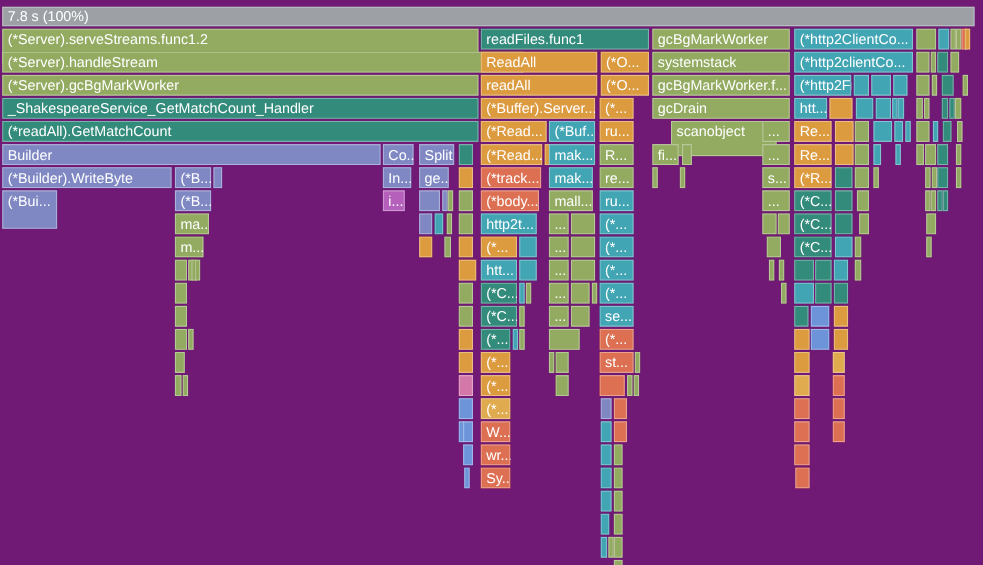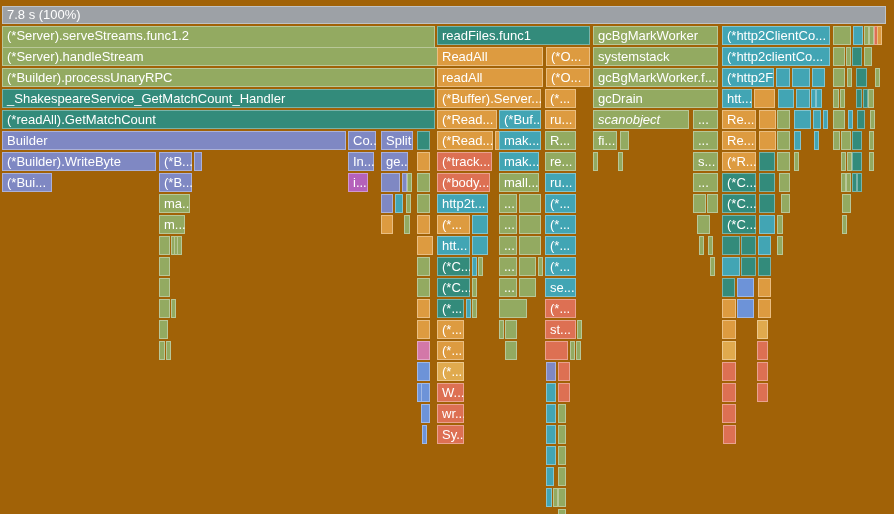--- a/index.html
+++ b/index.html
@@ -1,19 +1,19 @@
 <!DOCTYPE html>
 <html><head>
 <meta charset="utf-8">
 <style>
   html,body { margin:0; padding:0; background:#fff; }
   .stage {
     position:relative;
     width:894px; height:514px;
-    background:#a16207;
+    background:#701a75;
     overflow:hidden;
     font-family:"Liberation Sans", sans-serif;
   }
   .frame {
     position:absolute;
     box-sizing:border-box;
     overflow:hidden;
     white-space:nowrap;
     color:#ffffff;
     font:13px/19px "Liberation Sans", sans-serif;
@@ -44,21 +44,21 @@
       <div class="frame" style="left: 877px; top: 26px; width: 3px; height: 19px; background: rgb(221, 155, 64);"></div>
       <div class="frame" title="(*Server).handleStream" style="left: 2px; top: 47px; width: 474px; height: 19px; background: rgb(147, 170, 97);">(*Server).handleStream</div>
       <div class="frame" title="ReadAll" style="left: 437px; top: 47px; width: 106px; height: 19px; background: rgb(221, 155, 64);">ReadAll</div>
       <div class="frame" title="(*O..." style="left: 546px; top: 47px; width: 44px; height: 19px; background: rgb(221, 155, 64);">(*O...</div>
       <div class="frame" title="systemstack" style="left: 593px; top: 47px; width: 125px; height: 19px; background: rgb(147, 170, 97);">systemstack</div>
       <div class="frame" title="(*http2clientCo..." style="left: 722px; top: 47px; width: 108px; height: 19px; background: rgb(66, 165, 180);">(*http2clientCo...</div>
       <div class="frame" style="left: 833px; top: 47px; width: 12px; height: 19px; background: rgb(147, 170, 97);"></div>
       <div class="frame" style="left: 846px; top: 47px; width: 5px; height: 19px; background: rgb(147, 170, 97);"></div>
       <div class="frame" style="left: 852px; top: 47px; width: 10px; height: 19px; background: rgb(51, 139, 123);"></div>
       <div class="frame" style="left: 864px; top: 47px; width: 8px; height: 19px; background: rgb(147, 170, 97);"></div>
-      <div class="frame" title="(*Server).processUnaryRPC" style="left: 2px; top: 68px; width: 433px; height: 19px; background: rgb(147, 170, 97);">(*Builder).processUnaryRPC</div>
+      <div class="frame" title="(*Server).processUnaryRPC" style="left: 2px; top: 68px; width: 433px; height: 19px; background: rgb(147, 170, 97);">(*Server).gcBgMarkWorker</div>
       <div class="frame" title="readAll" style="left: 437px; top: 68px; width: 106px; height: 19px; background: rgb(221, 155, 64);">readAll</div>
       <div class="frame" title="(*O..." style="left: 546px; top: 68px; width: 44px; height: 19px; background: rgb(221, 155, 64);">(*O...</div>
       <div class="frame" title="gcBgMarkWorker.f..." style="left: 593px; top: 68px; width: 125px; height: 19px; background: rgb(147, 170, 97);">gcBgMarkWorker.f...</div>
       <div class="frame" title="(*http2Fr..." style="left: 722px; top: 68px; width: 52px; height: 19px; background: rgb(66, 165, 180);">(*http2Fr...</div>
       <div class="frame" style="left: 776px; top: 68px; width: 14px; height: 19px; background: rgb(66, 165, 180);"></div>
       <div class="frame" style="left: 792px; top: 68px; width: 18px; height: 19px; background: rgb(66, 165, 180);"></div>
       <div class="frame" style="left: 812px; top: 68px; width: 13px; height: 19px; background: rgb(66, 165, 180);"></div>
       <div class="frame" style="left: 833px; top: 68px; width: 12px; height: 19px; background: rgb(147, 170, 97);"></div>
       <div class="frame" style="left: 847px; top: 68px; width: 4px; height: 19px; background: rgb(147, 170, 97);"></div>
       <div class="frame" style="left: 856px; top: 68px; width: 11px; height: 19px; background: rgb(51, 139, 123);"></div>
@@ -75,21 +75,21 @@
       <div class="frame" style="left: 816px; top: 89px; width: 6px; height: 19px; background: rgb(66, 165, 180);"></div>
       <div class="frame" style="left: 833px; top: 89px; width: 6px; height: 19px; background: rgb(147, 170, 97);"></div>
       <div class="frame" style="left: 840px; top: 89px; width: 5px; height: 19px; background: rgb(147, 170, 97);"></div>
       <div class="frame" style="left: 856px; top: 89px; width: 6px; height: 19px; background: rgb(51, 139, 123);"></div>
       <div class="frame" style="left: 863px; top: 89px; width: 4px; height: 19px; background: rgb(51, 139, 123);"></div>
       <div class="frame" style="left: 868px; top: 89px; width: 6px; height: 19px; background: rgb(147, 170, 97);"></div>
       <div class="frame" title="(*server).GetMatchCount" style="left: 2px; top: 110px; width: 433px; height: 19px; background: rgb(51, 139, 123);">(*readAll).GetMatchCount</div>
       <div class="frame" title="(*Read..." style="left: 437px; top: 110px; width: 60px; height: 19px; background: rgb(221, 155, 64);">(*Read...</div>
       <div class="frame" title="(*Buf..." style="left: 499px; top: 110px; width: 42px; height: 19px; background: rgb(66, 165, 180);">(*Buf...</div>
       <div class="frame" title="ru..." style="left: 545px; top: 110px; width: 31px; height: 19px; background: rgb(221, 155, 64);">ru...</div>
-      <div class="frame" title="scanobject" style="left: 593px; top: 110px; width: 96px; height: 19px; background: rgb(147, 170, 97); font-style: italic;">scanobject</div>
+      <div class="frame" title="scanobject" style="left: 610px; top: 110px; width: 96px; height: 32px; background: rgb(147, 170, 97);">scanobject</div>
       <div class="frame" title="..." style="left: 693px; top: 110px; width: 25px; height: 19px; background: rgb(147, 170, 97);">...</div>
       <div class="frame" title="Re..." style="left: 722px; top: 110px; width: 34px; height: 19px; background: rgb(221, 155, 64);">Re...</div>
       <div class="frame" style="left: 759px; top: 110px; width: 17px; height: 19px; background: rgb(221, 155, 64);"></div>
       <div class="frame" style="left: 777px; top: 110px; width: 13px; height: 19px; background: rgb(147, 170, 97);"></div>
       <div class="frame" style="left: 794px; top: 110px; width: 17px; height: 19px; background: rgb(66, 165, 180);"></div>
       <div class="frame" style="left: 813px; top: 110px; width: 8px; height: 19px; background: rgb(66, 165, 180);"></div>
       <div class="frame" style="left: 823px; top: 110px; width: 4px; height: 19px; background: rgb(66, 165, 180);"></div>
       <div class="frame" style="left: 833px; top: 110px; width: 12px; height: 19px; background: rgb(147, 170, 97);"></div>
       <div class="frame" style="left: 848px; top: 110px; width: 4px; height: 19px; background: rgb(66, 165, 180);"></div>
       <div class="frame" style="left: 857px; top: 110px; width: 8px; height: 19px; background: rgb(51, 139, 123);"></div>
@@ -127,21 +127,21 @@
       <div class="frame" style="left: 618px; top: 152px; width: 3px; height: 19px; background: rgb(147, 170, 97);"></div>
       <div class="frame" title="s..." style="left: 693px; top: 152px; width: 25px; height: 19px; background: rgb(147, 170, 97);">s...</div>
       <div class="frame" title="(*R..." style="left: 722px; top: 152px; width: 34px; height: 19px; background: rgb(221, 155, 64);">(*R...</div>
       <div class="frame" style="left: 759px; top: 152px; width: 16px; height: 19px; background: rgb(51, 139, 123);"></div>
       <div class="frame" style="left: 777px; top: 152px; width: 13px; height: 19px; background: rgb(147, 170, 97);"></div>
       <div class="frame" style="left: 794px; top: 152px; width: 5px; height: 19px; background: rgb(147, 170, 97);"></div>
       <div class="frame" style="left: 841px; top: 152px; width: 5px; height: 19px; background: rgb(147, 170, 97);"></div>
       <div class="frame" style="left: 847px; top: 152px; width: 3px; height: 19px; background: rgb(147, 170, 97);"></div>
       <div class="frame" style="left: 852px; top: 152px; width: 10px; height: 19px; background: rgb(51, 139, 123);"></div>
       <div class="frame" style="left: 869px; top: 152px; width: 3px; height: 19px; background: rgb(147, 170, 97);"></div>
-      <div class="frame" title="(*Bui..." style="left: 2px; top: 173px; width: 50px; height: 19px; background: rgb(127, 136, 195);">(*Bui...</div>
+      <div class="frame" title="(*Bui..." style="left: 2px; top: 173px; width: 50px; height: 35px; background: rgb(127, 136, 195);">(*Bui...</div>
       <div class="frame" title="(*B..." style="left: 159px; top: 173px; width: 33px; height: 19px; background: rgb(127, 136, 195);">(*B...</div>
       <div class="frame" title="i..." style="left: 348px; top: 173px; width: 20px; height: 19px; background: rgb(181, 97, 187);">i...</div>
       <div class="frame" style="left: 381px; top: 173px; width: 19px; height: 19px; background: rgb(127, 136, 195);"></div>
       <div class="frame" style="left: 402px; top: 173px; width: 4px; height: 19px; background: rgb(127, 136, 195);"></div>
       <div class="frame" style="left: 407px; top: 173px; width: 3px; height: 19px; background: rgb(147, 170, 97);"></div>
       <div class="frame" style="left: 417px; top: 173px; width: 13px; height: 19px; background: rgb(147, 170, 97);"></div>
       <div class="frame" title="(*body..." style="left: 437px; top: 173px; width: 53px; height: 19px; background: rgb(221, 112, 83);">(*body...</div>
       <div class="frame" title="mall..." style="left: 499px; top: 173px; width: 40px; height: 19px; background: rgb(147, 170, 97);">mall...</div>
       <div class="frame" title="ru..." style="left: 545px; top: 173px; width: 31px; height: 19px; background: rgb(66, 165, 180);">ru...</div>
       <div class="frame" title="..." style="left: 693px; top: 173px; width: 25px; height: 19px; background: rgb(147, 170, 97);">...</div>

